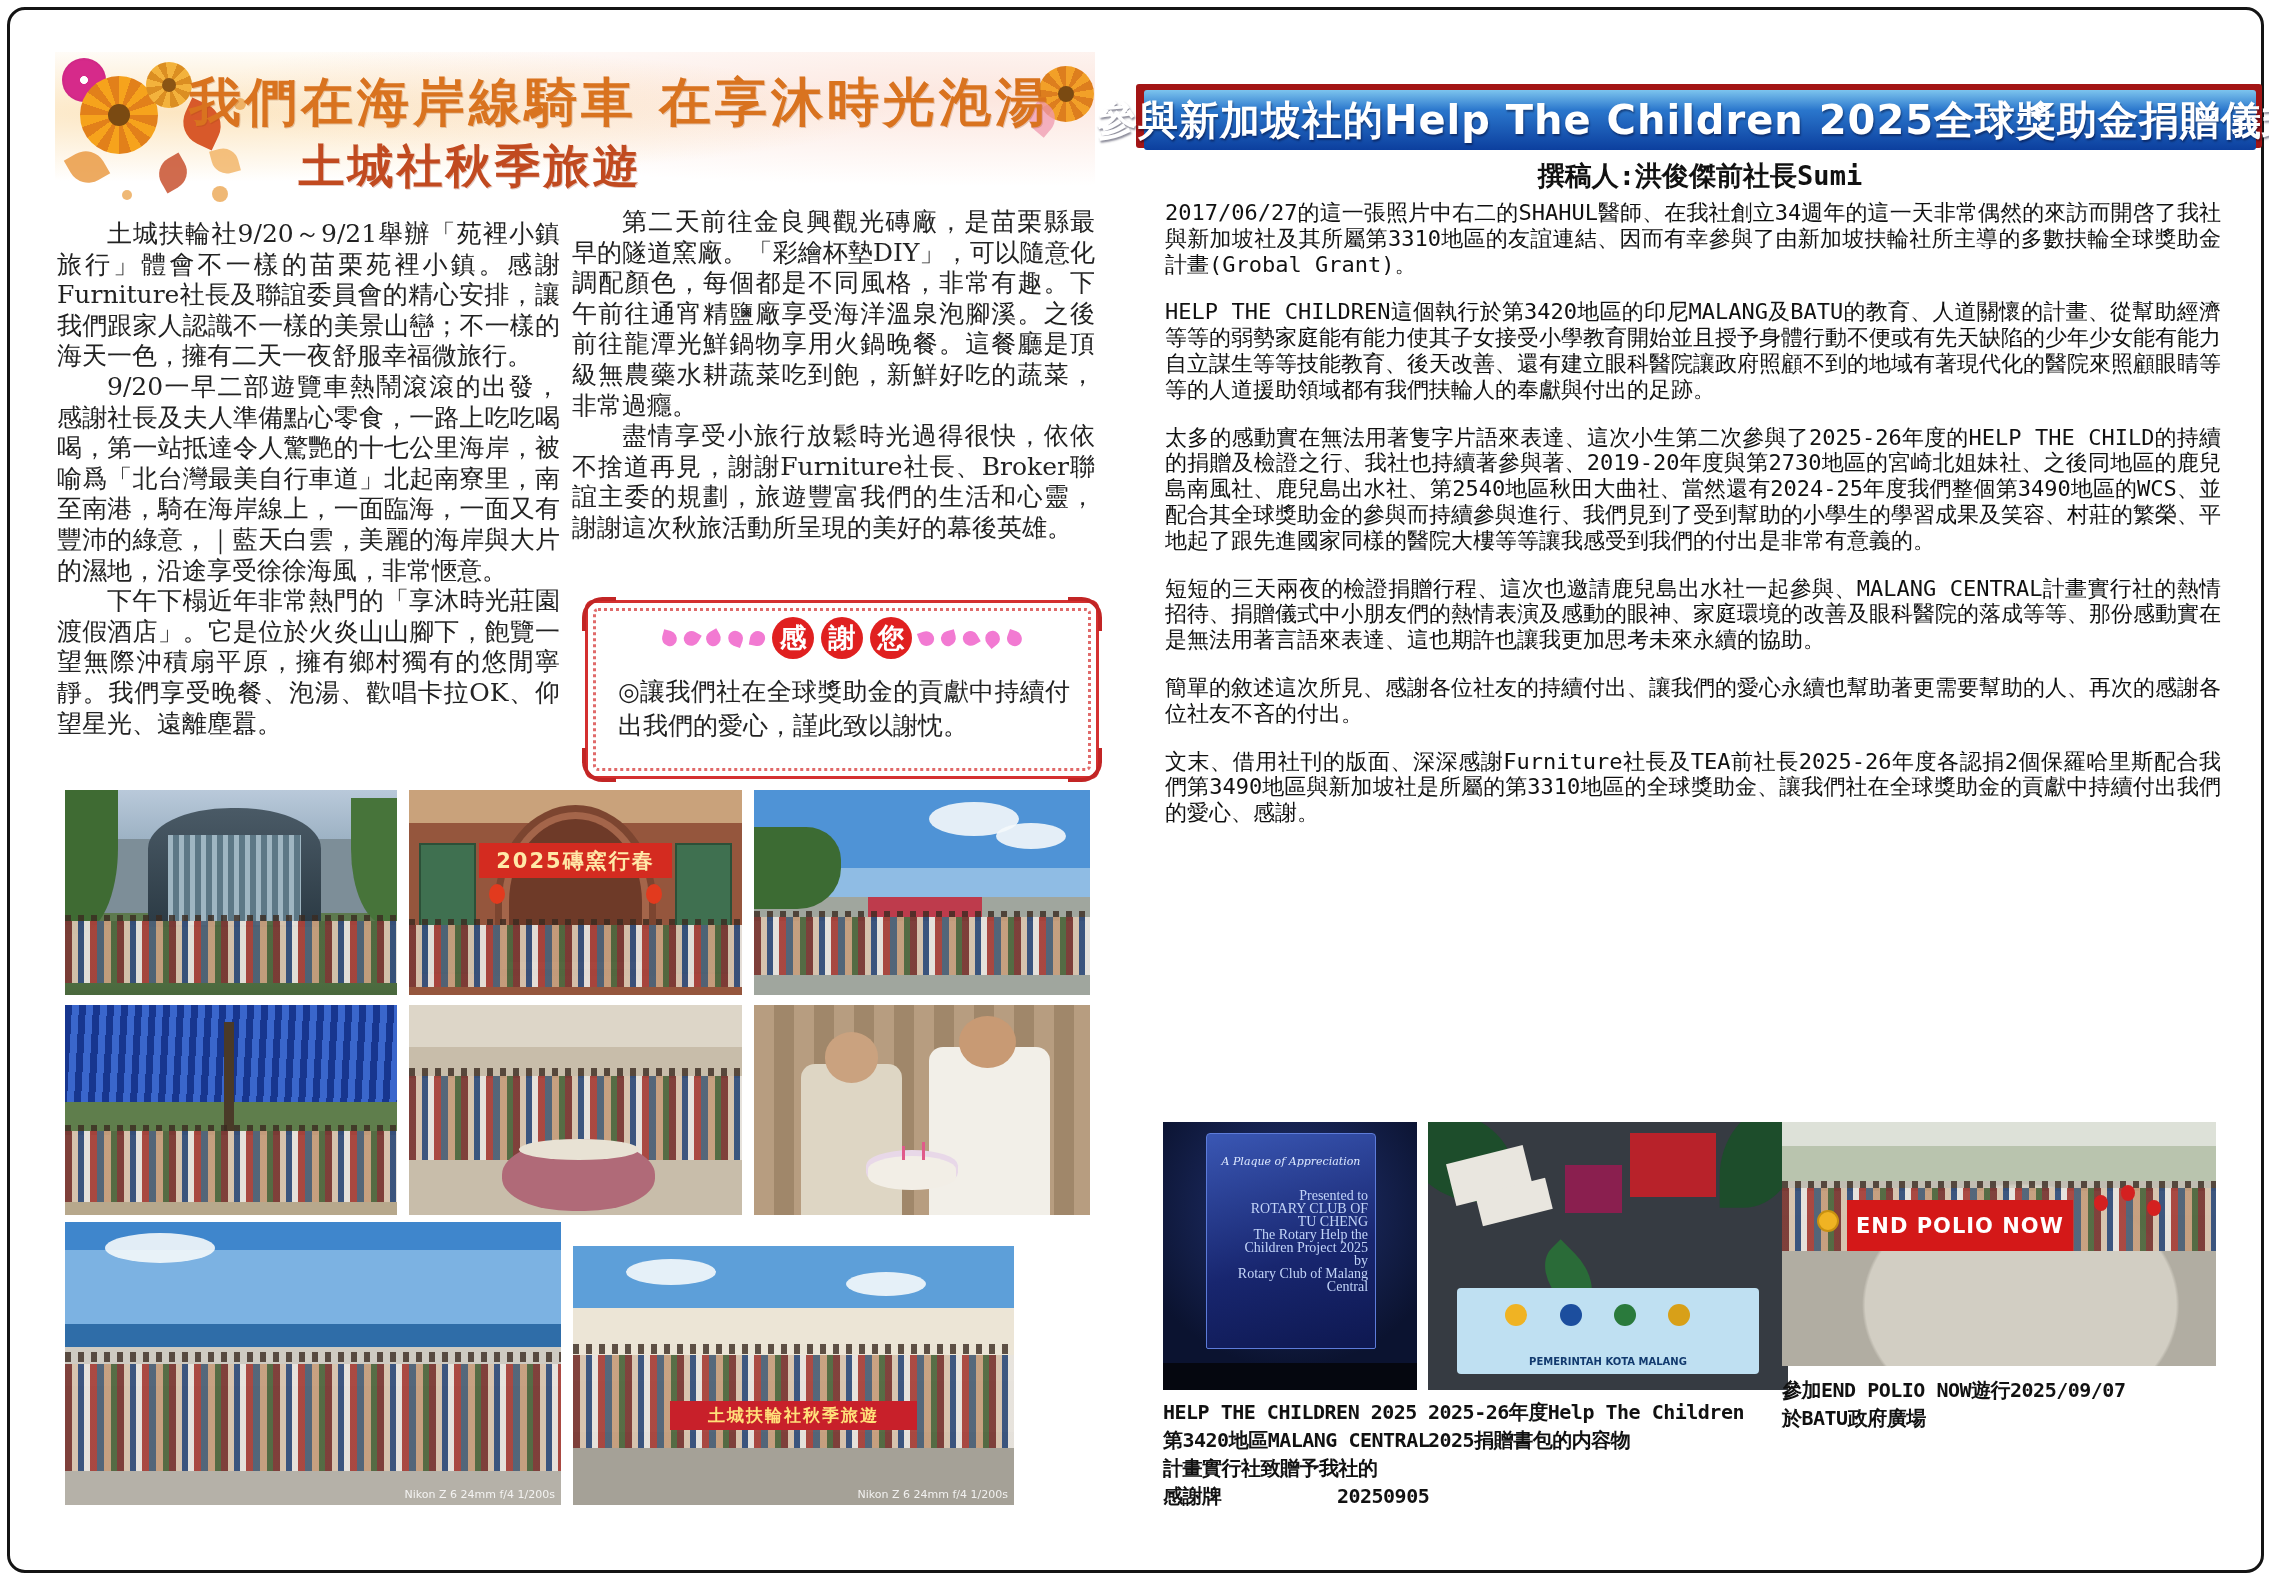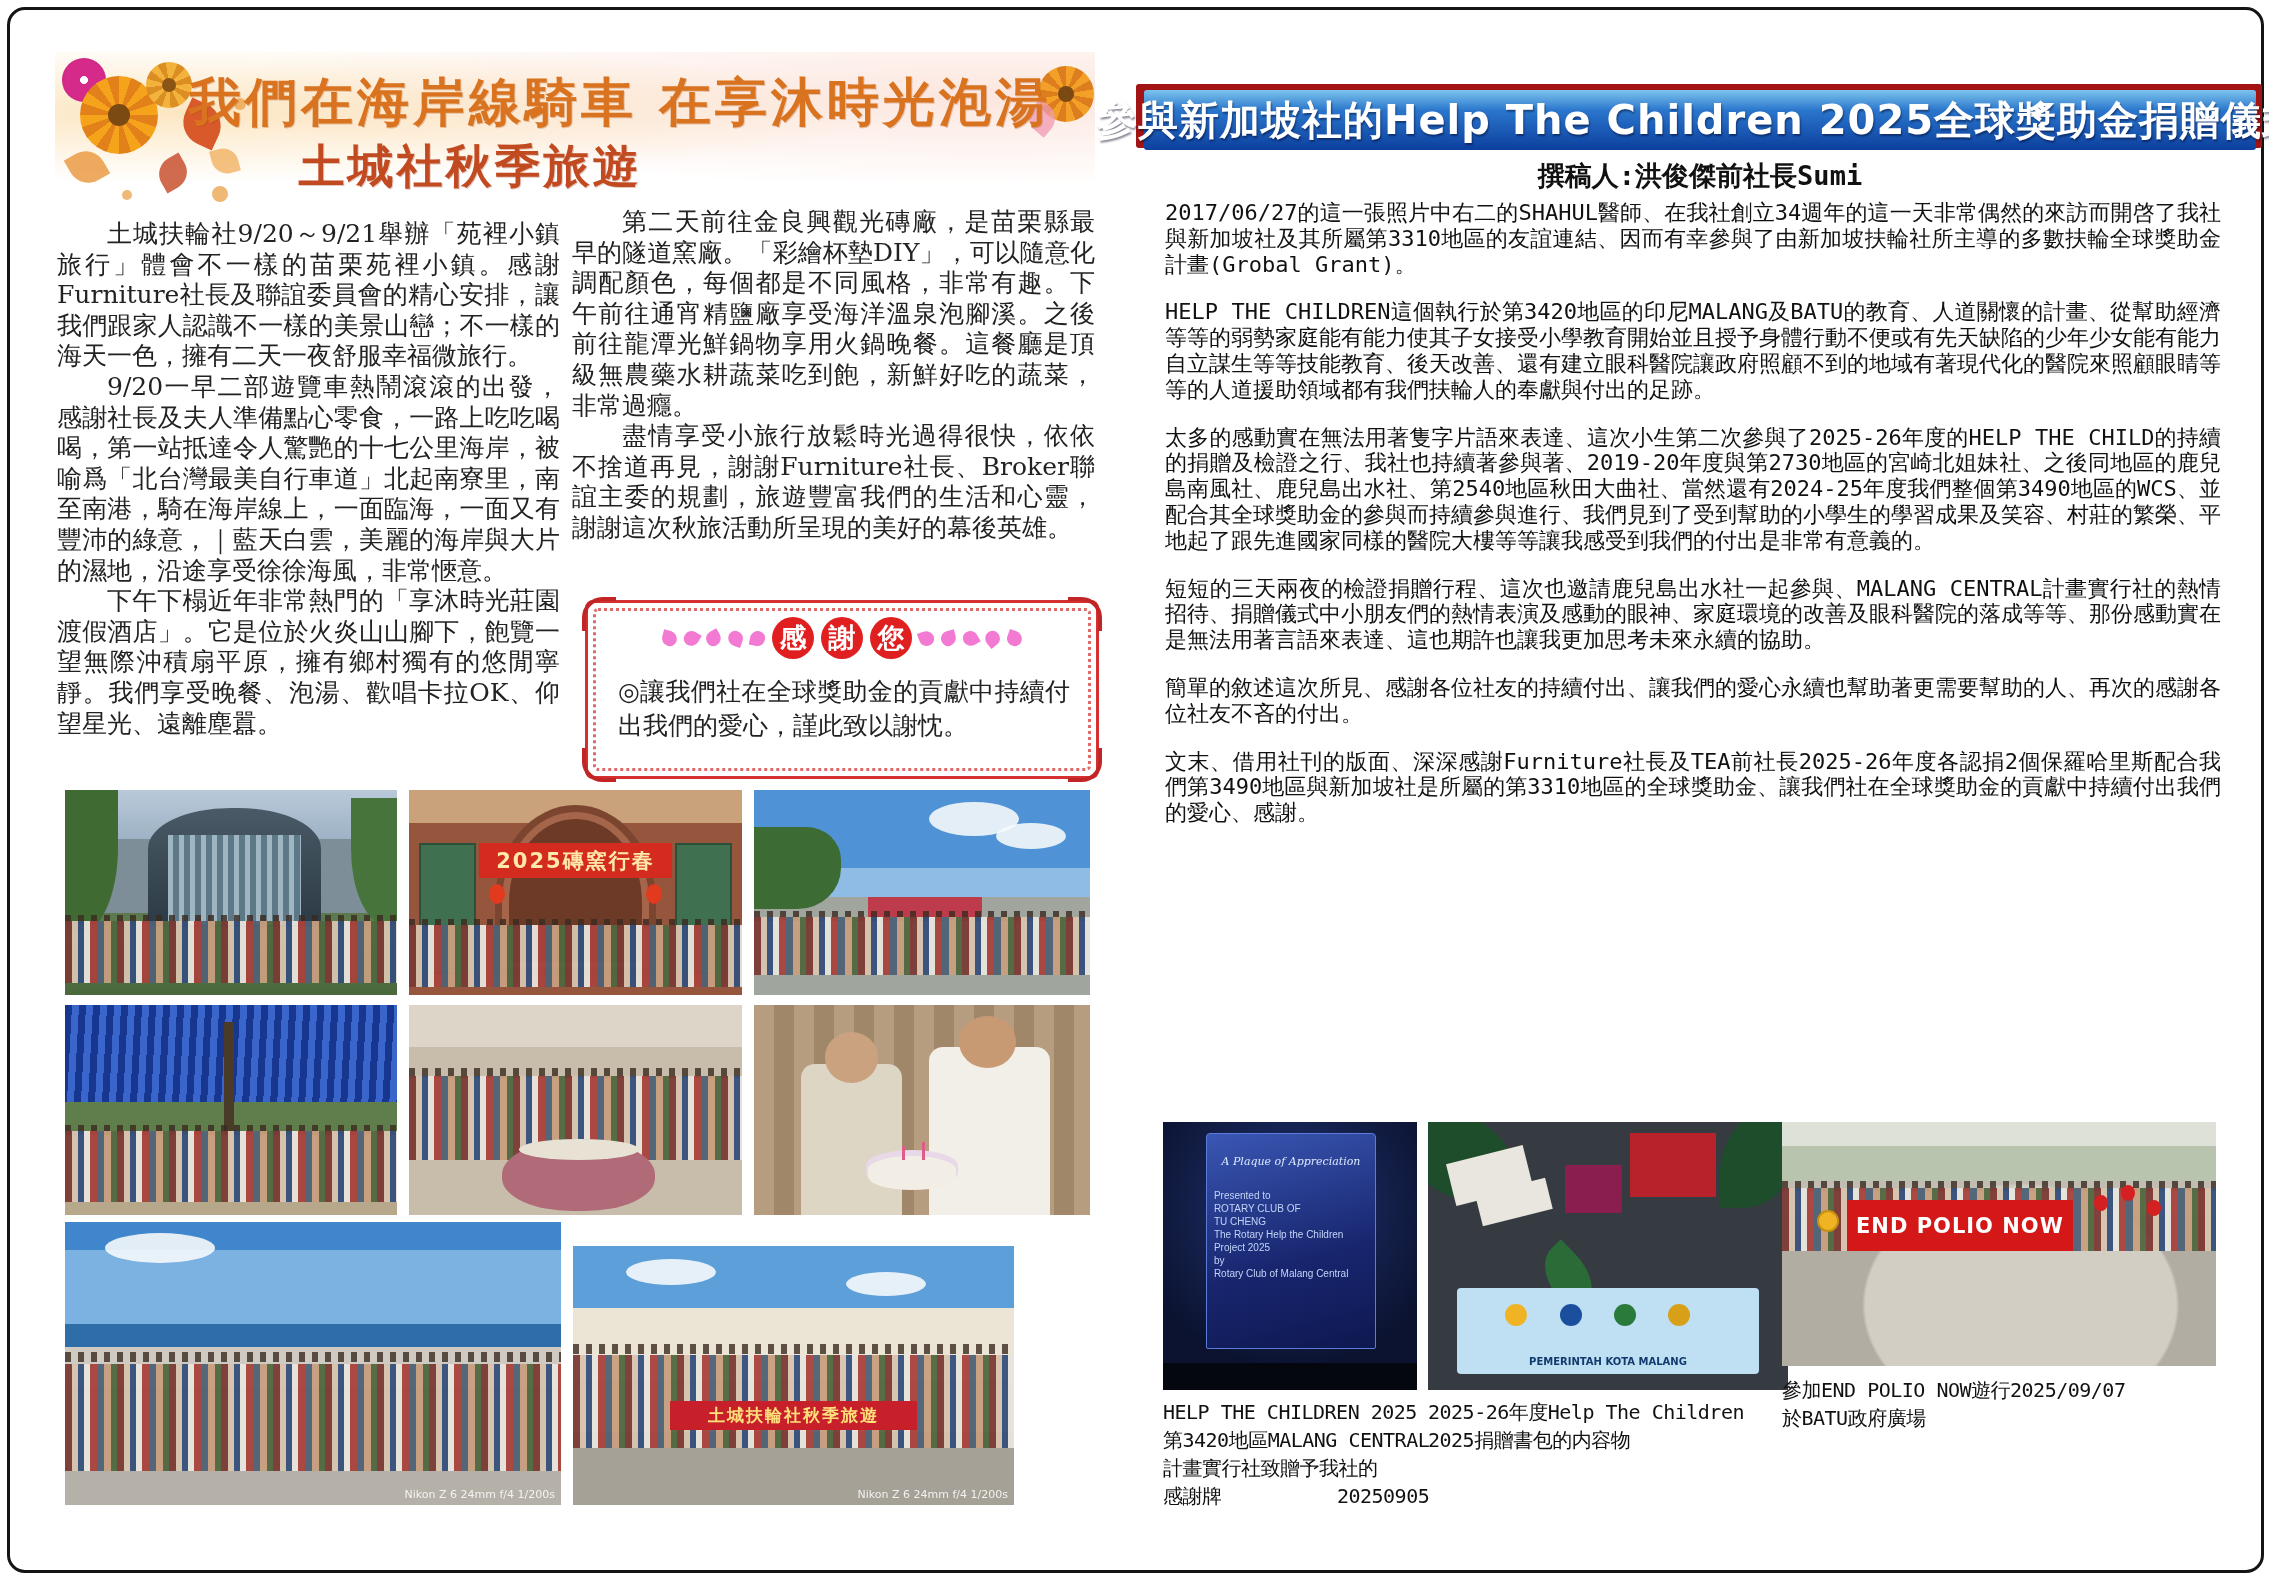--- a/index.html
+++ b/index.html
@@ -140,43 +140,43 @@
       font-size:22px;line-height:25.8px;color:#111;text-align:justify;}
   .rbody p{margin:0 0 22px 0;white-space:pre-line;}
   
   #ph-rp1{left:1163px;top:1122px;width:254px;height:268px;
       background:radial-gradient(circle at 50% 32%,#223373 0%,#0b1330 72%);}
   .plaque{position:absolute;left:17%;top:4%;width:66%;height:80%;
       background:linear-gradient(165deg,#3a57b4 0%,#18266f 58%,#0e1850 100%);
       border:1px solid #5d7cda;border-radius:4px 4px 2px 2px;}
   .plaque-title{position:absolute;left:4%;top:10%;width:92%;text-align:center;color:#dce8ff;
       font-family:"DejaVu Serif","Liberation Serif",serif;font-style:italic;font-size:11px;}
-  .plaque-lines{position:absolute;left:4%;top:26%;width:92%;text-align:left;color:#c2d4f8;
-      font-family:Liberation Sans, sans-serif;font-size:10px;line-height:13px;
+  .plaque-lines{position:absolute;left:4%;top:26%;width:92%;text-align:right;color:#c2d4f8;
+      font-family:Liberation Serif, serif;font-size:14px;line-height:13px;
       white-space:pre-line;}
   .plaque-base{position:absolute;left:0;bottom:0;width:100%;height:10%;background:#05070f;}
   #ph-rp2{left:1428px;top:1122px;width:342px;height:268px;background:#363b42;padding-left:18px;}
   .gift-leaf{position:absolute;background:#1d4d2b;border-radius:0 70% 0 70%;}
   .gift-red{position:absolute;background:#b8222a;}
   .gift-white{position:absolute;background:#e9e6df;transform:rotate(-14deg);}
   .gift-banner{position:absolute;left:8%;bottom:6%;width:84%;height:32%;background:#bfe0f2;
       border-radius:4px;}
   .gift-banner-text{position:absolute;left:0;bottom:8%;width:100%;text-align:center;color:#123a6e;
       font-family:"DejaVu Sans","Liberation Sans",sans-serif;font-size:10px;font-weight:700;}
   .logo-dot{position:absolute;top:18%;width:22px;height:22px;border-radius:50%;}
   #ph-rp3{left:1782px;top:1122px;width:434px;height:244px;
       background:radial-gradient(ellipse at 55% 75%,#d2cec3 0 46%,rgba(0,0,0,0) 47%),
                  linear-gradient(180deg,#dde1d8 0 10%,#b9c4ae 10% 24%,#c1bdb2 24% 38%,#b1ada2 38% 100%);}
   .parade-banner{position:absolute;left:15%;top:32%;width:52%;height:21%;background:#d41818;
       color:#ffffff;font-family:"DejaVu Sans","Liberation Sans",sans-serif;font-weight:700;
       font-size:21px;display:flex;align-items:center;justify-content:center;letter-spacing:1px;}
   .balloon{position:absolute;width:14px;height:16px;border-radius:50%;background:#d42020;}
   .rotary-dot{position:absolute;width:18px;height:18px;border-radius:50%;background:#f0b323;border:2px solid #c89010;}
   .caption{position:absolute;font-family:"DejaVu Sans Mono","Liberation Mono",monospace;
-      font-size:20px;line-height:28px;color:#111;white-space:pre-wrap;letter-spacing:-.5px;}
+      font-size:20px;line-height:28px;color:#111;white-space:pre-wrap;letter-spacing:-.5px;font-weight:bold;}
   #cap1{left:1163px;top:1398px;width:268px;}
   #cap2{left:1428px;top:1398px;width:352px;}
   #cap3{left:1782px;top:1376px;width:448px;}
 </style>
 </head>
 <body>
 
 <div class="abs page-frame"></div>
 
 <div class="abs title-wash"></div>

